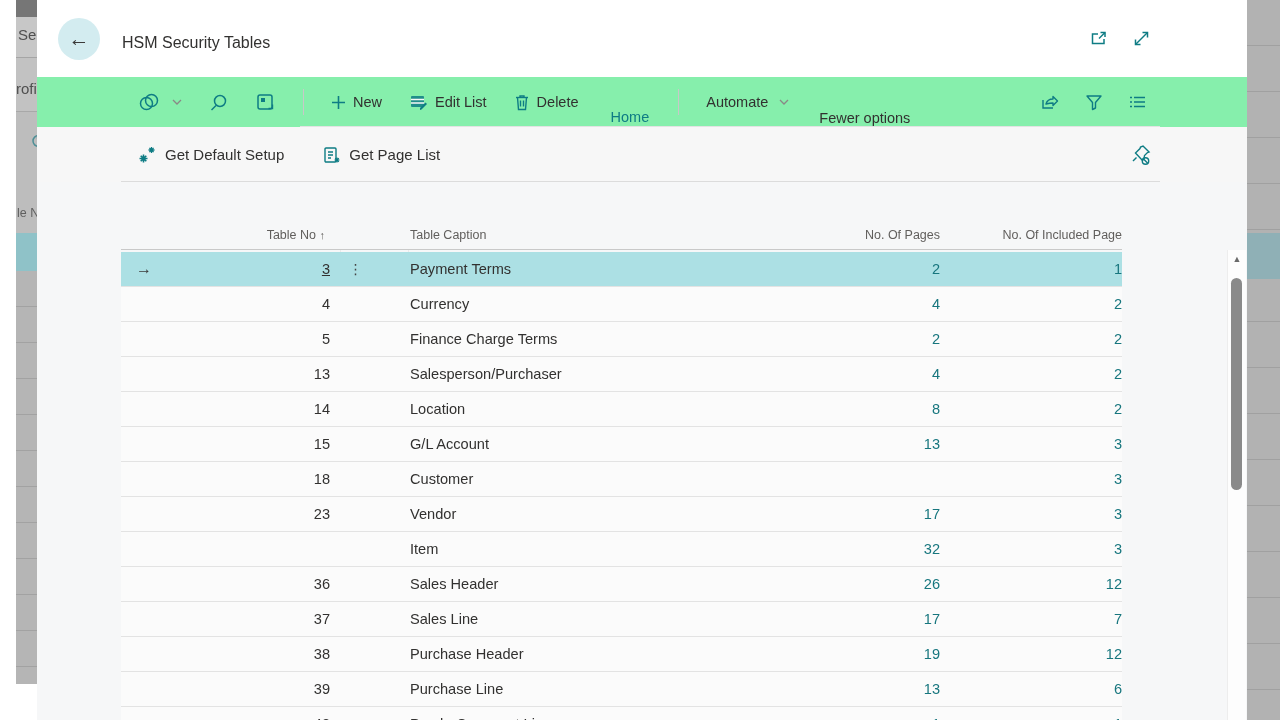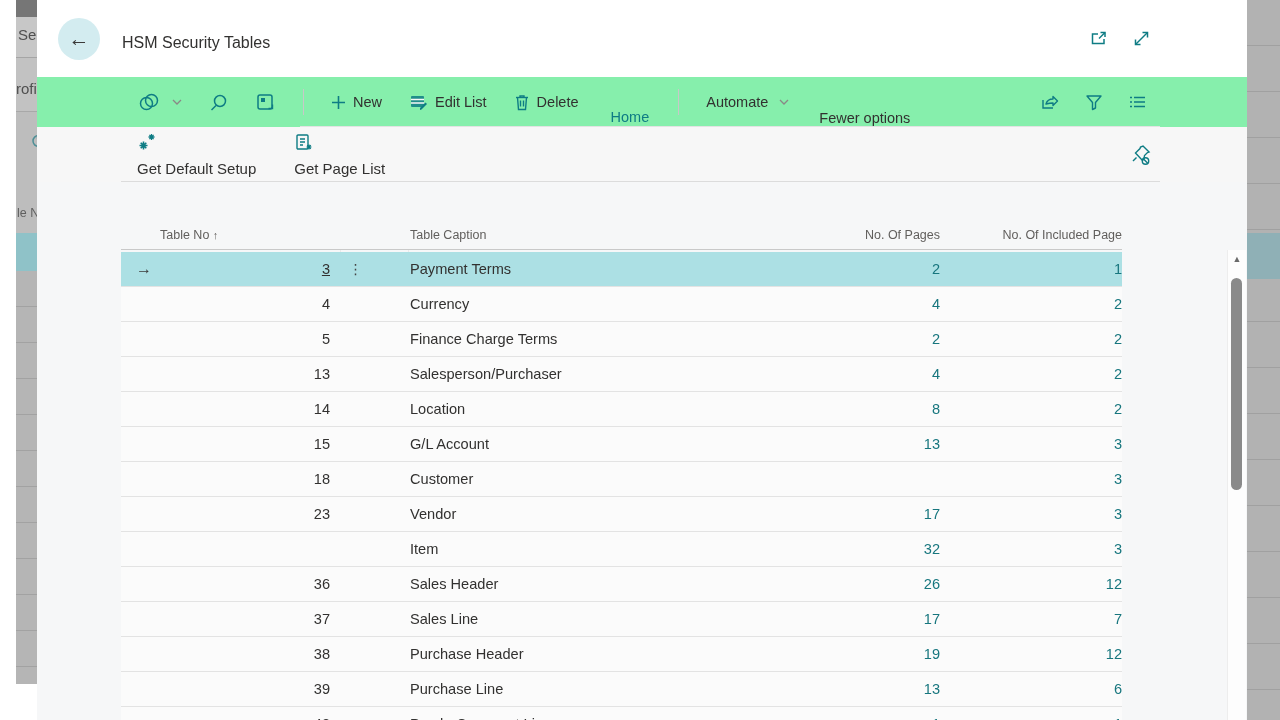--- a/index.html
+++ b/index.html
@@ -41,29 +41,29 @@
   .tb-gap { margin-left:27px; }
   .tb-gap-lg { margin-left:30px;margin-top:32px; }
   .vdiv { width:1px; height:26px; background:#c8c8c8; margin-left:27px; }
   .icon { color:var(--accent); display:inline-flex; }
   .chev { color:#8a8886; display:inline-flex; margin-left:4px; }
   #home-tab { color:var(--accent); border-bottom:2px solid var(--accent); padding:2px 2px 3px 2px; }
 
   #actions-bar { left:0; top:127px; width:1210px; height:55px; background:#f7f7f7; }
   .ab-line { left:84px; right:87px; bottom:0; height:1px; background:#dcdcdc; }
   #ab-left { left:100px; top:0; height:55px; display:flex; align-items:center; gap:38px; }
-  .ab-item { display:flex; gap:8px; color:#323130; font-size:15px; cursor:pointer;flex-direction:column; }
+  .ab-item { display:flex; align-items:center; gap:8px; color:#323130; font-size:15px; cursor:pointer; }
   #pin-icon { right:95px; top:0; height:55px; display:flex; align-items:center; color:var(--accent); cursor:pointer; }
 
   
   #list-area { left:0; top:182px; width:1210px; height:538px; background:#f6f7f8; overflow:hidden; }
   #grid { left:84px; top:0; width:1022px; height:538px; }
   #grid-header { left:0; top:28px; width:1001px; height:40px; border-bottom:1px solid #c9c9c9; }
   .gh { position:absolute; bottom:7px; font-size:12.5px; color:#605e5c; white-space:nowrap; }
-  .gh-no { left:39px; width:165px; text-align:left; }
+  .gh-no { left:39px; width:165px; text-align:right; }
   .gh-caption { left:289px; }
   .gh-pages { left:619px; width:200px; text-align:right; }
   .gh-included { left:801px; width:200px; text-align:right; }
   .sort-arrow { font-size:11px; color:#605e5c; }
 
   #rows { left:0; top:70px; width:1001px; }
   .row { position:relative; height:35px; background:#fbfbfb; border-bottom:1px solid #e3e3e3; }
   .row.selected { background:var(--selection); }
   .cell { position:absolute; line-height:34px; font-size:14.6px; color:#323130; white-space:nowrap; }
   .cell-arrow { left:15px; font-size:16px; color:#3b3a39; }

